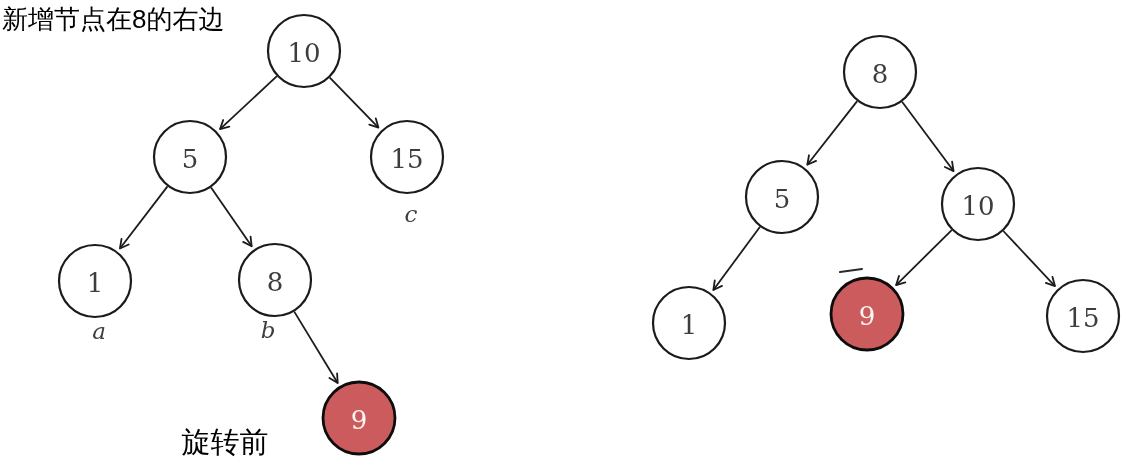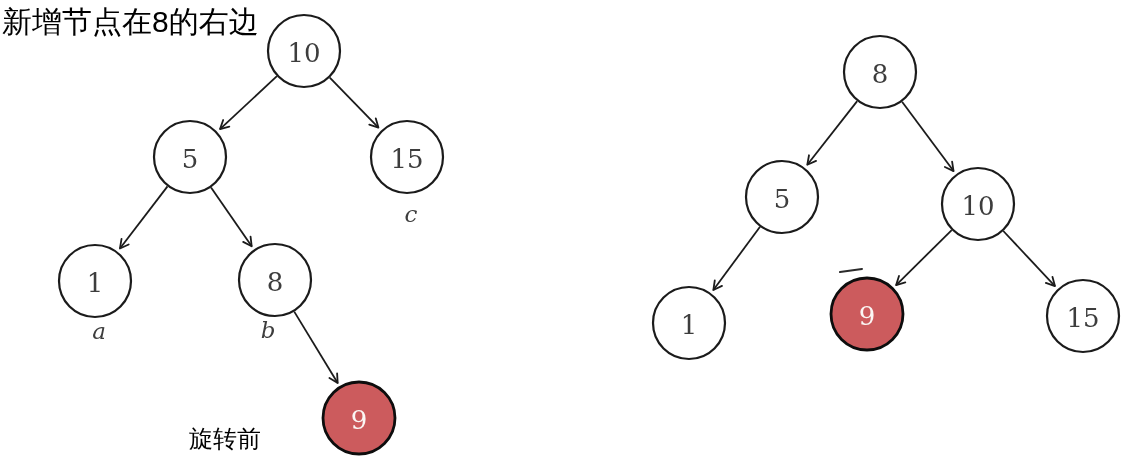--- a/index.html
+++ b/index.html
@@ -12,31 +12,31 @@
     position: relative;
     width: 1129px;
     height: 467px;
     background: #ffffff;
     overflow: hidden;
   }
   .diagram-title {
     position: absolute;
     left: 2px;
     top: 2px;
-    font-size: 30px;
+    font-size: 26px;
     font-weight: 500;
     letter-spacing: 0px;
     color: #000000;
     font-family: "Liberation Sans", sans-serif;
     white-space: nowrap;
   }
   .caption {
     position: absolute;
     transform: translateX(-50%);
-    font-size: 24px;
+    font-size: 29px;
     font-weight: 500;
     color: #000000;
     font-family: "Liberation Sans", sans-serif;
     white-space: nowrap;
   }
   .caption-before { left: 225px; top: 423px; }
   .caption-after  { left: 888px; top: 428px; }
   svg.tree-svg {
     position: absolute;
     left: 0;

